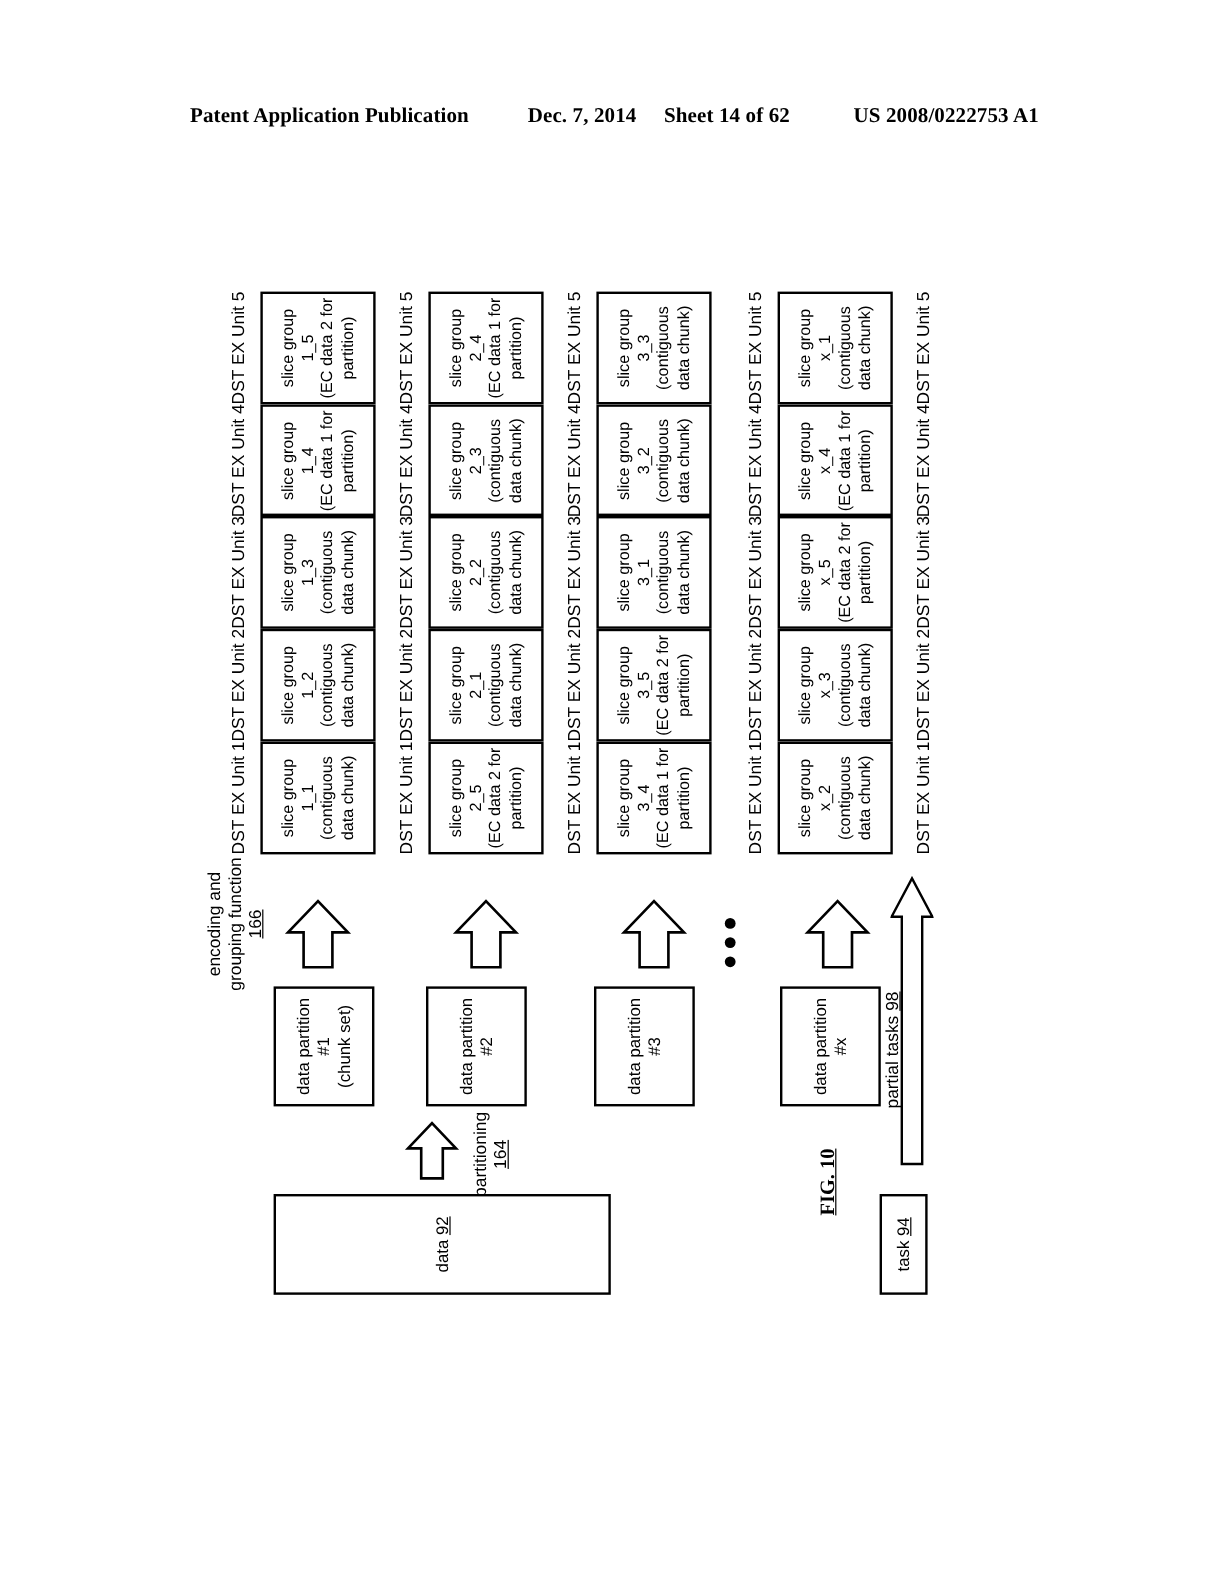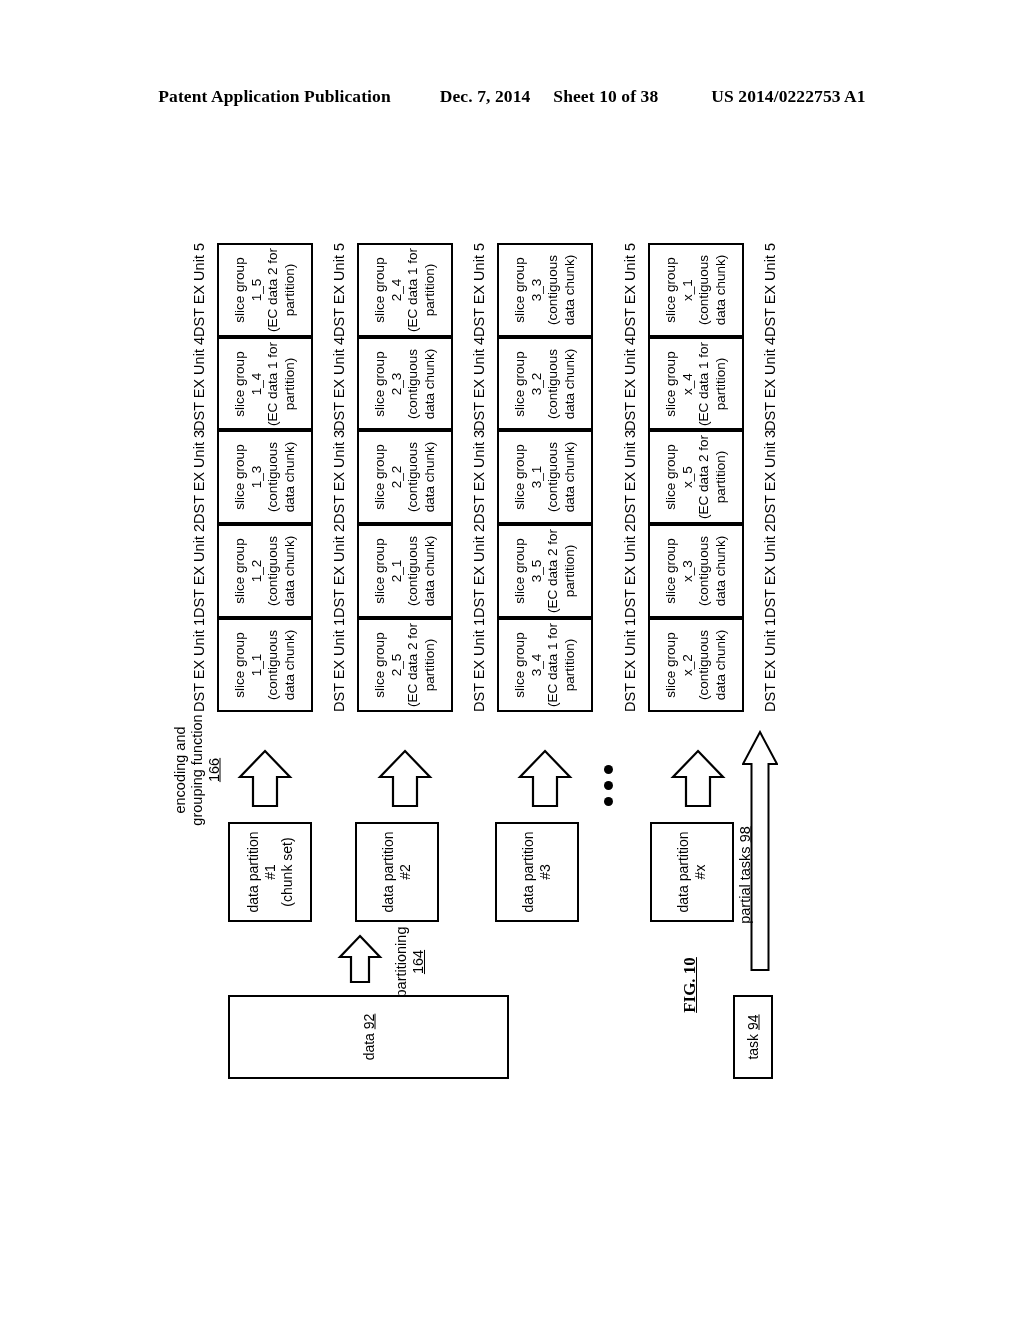--- a/index.html
+++ b/index.html
@@ -114,23 +114,23 @@
   .long-arrow-wrap { position: absolute; }
 </style>
 </head>
 <body>
 
 <div class="pub-header">
   <span>Patent Application Publication</span>
   <span class="hdr-gap-a"></span>
   <span>Dec. 7, 2014</span>
   <span class="hdr-gap-b"></span>
-  <span>Sheet 10 of 38</span>
+  <span>Sheet 14 of 62</span>
   <span class="hdr-gap-c"></span>
-  <span>US 2014/0222753 A1</span>
+  <span>US 2008/0222753 A1</span>
 </div>
 
 <div id="figure-stage">
     <div class="bx" style="left:217px; top:618px; width:96px; height:94px;">
       <div class="vtext small">
         <div>slice group</div>
         <div>1_1</div>
         <div>(contiguous</div>
         <div>data chunk)</div>
       </div>

